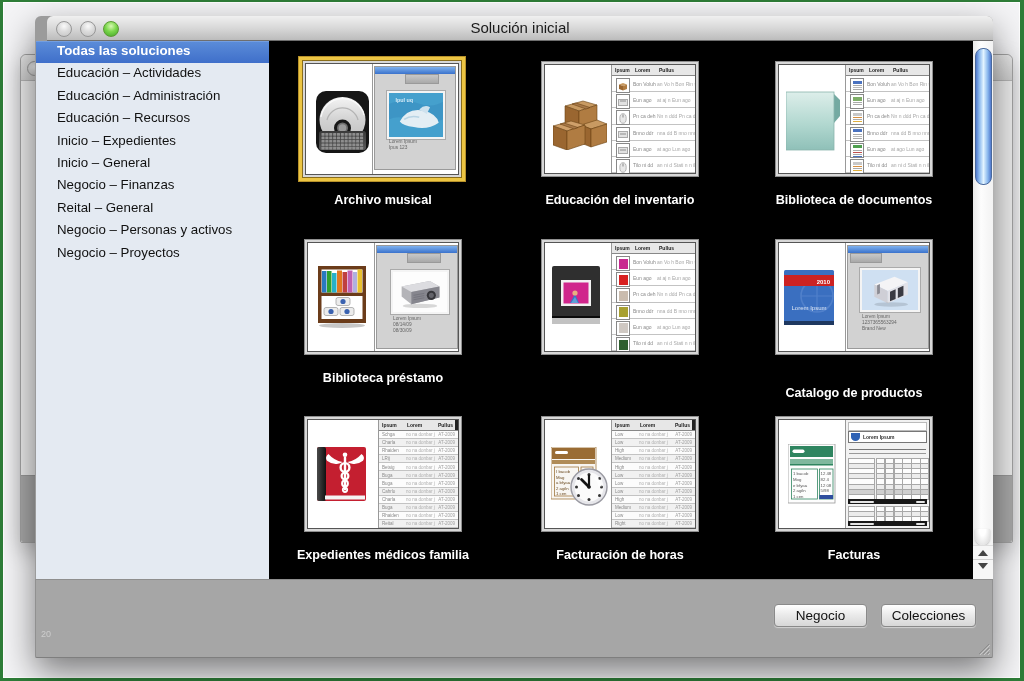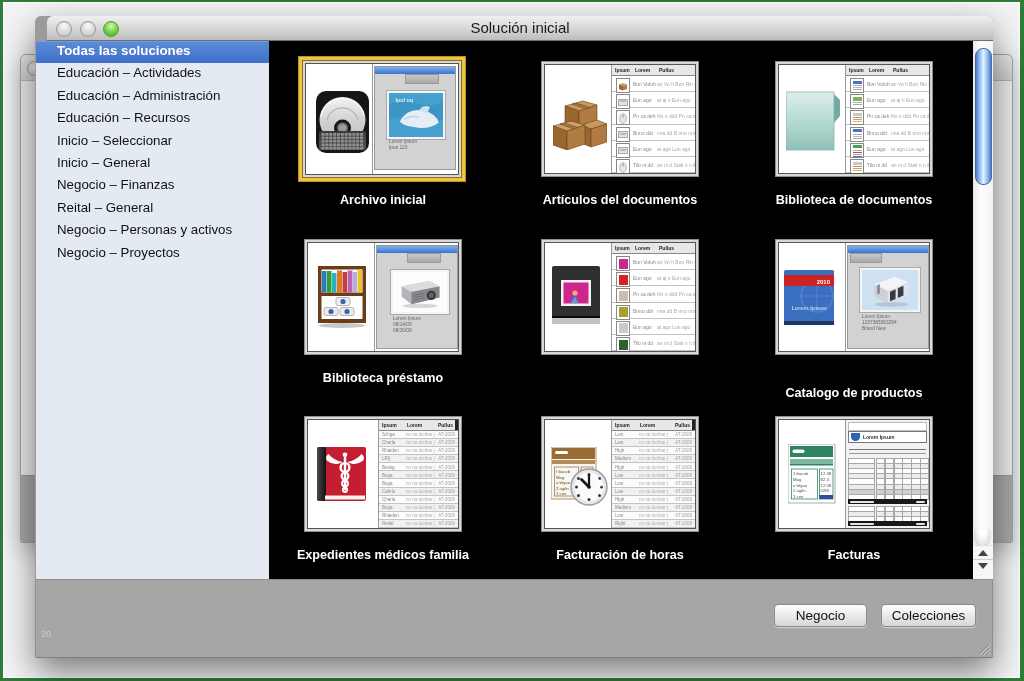--- a/index.html
+++ b/index.html
@@ -79,21 +79,21 @@
       <div class="tl grey" style="left:9px;"></div>
       <div class="tl grey" style="left:32.5px;"></div>
       <div class="tl green" style="left:56px;"></div>
       <div class="t">Solución inicial</div>
     </div>
     <div id="side">
       <div class="row sel">Todas las soluciones</div>
       <div class="row">Educación – Actividades</div>
       <div class="row">Educación – Administración</div>
       <div class="row">Educación – Recursos</div>
-      <div class="row">Inicio – Seleccionar</div>
+      <div class="row">Inicio – Expedientes</div>
       <div class="row">Inicio – General</div>
       <div class="row">Negocio – Finanzas</div>
       <div class="row">Reital – General</div>
       <div class="row">Negocio – Personas y activos</div>
       <div class="row">Negocio – Proyectos</div>
     </div>
     <div id="content"></div>
     <div id="sbar">
       <div style="position:absolute;left:2px;bottom:34px;width:15px;height:16px;border-radius:0 0 8px 8px;background:radial-gradient(ellipse at 50% 0%,#ffffff 30%,#e2e2e2 75%,#cfcfcf 100%);box-shadow:0 1px 2px rgba(0,0,0,0.25);"></div>
       <div id="sthumb"></div>
@@ -202,21 +202,21 @@
 <path d="M0 10 Q14 4 26 9 Q40 14 50 8 L50 24 Q34 30 20 24 Q8 20 0 24 Z" fill="#3b90c2" opacity="0.7"></path>
 <path d="M10 26 Q17 13 32 16 Q44 19 46 27 Q36 34 23 31 Q13 30 10 26 Z" fill="#e4eef4"></path>
 <path d="M28 15 Q33 10 38 13 L35 19 Z" fill="#cfe2ee"></path>
 <path d="M14 24 Q20 20 28 22" stroke="#b8d4e4" stroke-width="1.5" fill="none"></path>
 <text x="6" y="8" font-size="5" fill="#d8ecf8" font-family="Liberation Sans" font-weight="bold">Ipul  uq</text>
 </svg></div>
                                                                                       <div class="ctx" style="left:14px;top:72px;">Lorem  Ipsum<br>Ipus 123</div>
                                                                                     </div></rect></rect></rect></rect></rect></rect></rect></rect></rect></rect></rect></rect></rect></rect></rect></rect></rect></rect></rect></rect></rect></rect></rect></rect></rect></rect></rect></rect></rect></rect></rect></rect></rect></rect></rect></rect></div>
 </div>
       </div>
-<div class="cap" style="left:283px;top:192.5px;width:200px;">Archivo inicial</div>
+<div class="cap" style="left:283px;top:192.5px;width:200px;">Archivo musical</div>
 <div class="thumb" style="left:541px;top:61px;width:156px;height:114px;">
         <div class="tin">
           <svg style="position:absolute;left:8px;top:30px;" width="54" height="55" viewBox="0 0 54 55">
 <g stroke="#6b4416" stroke-width="0.6">
 <path d="M12 11 L30 6 L44 10 L26 16 Z" fill="#c89a62"></path>
 <path d="M12 11 L26 16 L26 38 L12 33 Z" fill="#9a6630"></path>
 <path d="M26 16 L44 10 L44 32 L26 38 Z" fill="#b07c42"></path>
 <path d="M19 9 L23 8 L37 12.5 L33 14 Z" fill="#a87848"></path>
 <path d="M28 30 L44 25 L54 29 L38 34 Z" fill="#c89a62"></path>
 <path d="M28 30 L38 34 L38 52 L28 48 Z" fill="#9a6630"></path>
@@ -277,21 +277,21 @@
           <div class="trow" style="left:67px;top:92.0px;height:15.2px;">
             <div class="ticon"><svg width="12" height="13" viewBox="0 0 12 13">
                 <ellipse cx="6" cy="6.5" rx="3.2" ry="4.8" fill="#e8e8e8" stroke="#999" stroke-width="0.7"></ellipse>
                 <rect x="5.4" y="2.5" width="1.2" height="3" fill="#999"></rect>
               </svg></div>
             <span class="t2" style="left:21px;top:5px;color:#8a8a8a;">Tilo ni dd</span>
             <span class="t2" style="left:45px;top:5px;color:#a8a8a8;">an ni d Stati n n ik</span>
           </div>
         </div>
       </div>
-<div class="cap" style="left:520px;top:192.5px;width:200px;">Artículos del documentos</div>
+<div class="cap" style="left:520px;top:192.5px;width:200px;">Educación del inventario</div>
 <div class="thumb" style="left:775px;top:61px;width:156px;height:114px;">
         <div class="tin">
           <svg style="position:absolute;left:7px;top:25px;" width="56" height="61" viewBox="0 0 56 61">
 <defs>
               <linearGradient id="foldg" x1="0" y1="0" x2="0" y2="1">
 <stop offset="0" stop-color="#ddeeea"></stop>
                 <stop offset="0.55" stop-color="#b2d8d0"></stop>
                 <stop offset="1" stop-color="#8fc0b8"></stop>
 </linearGradient>
             </defs>

